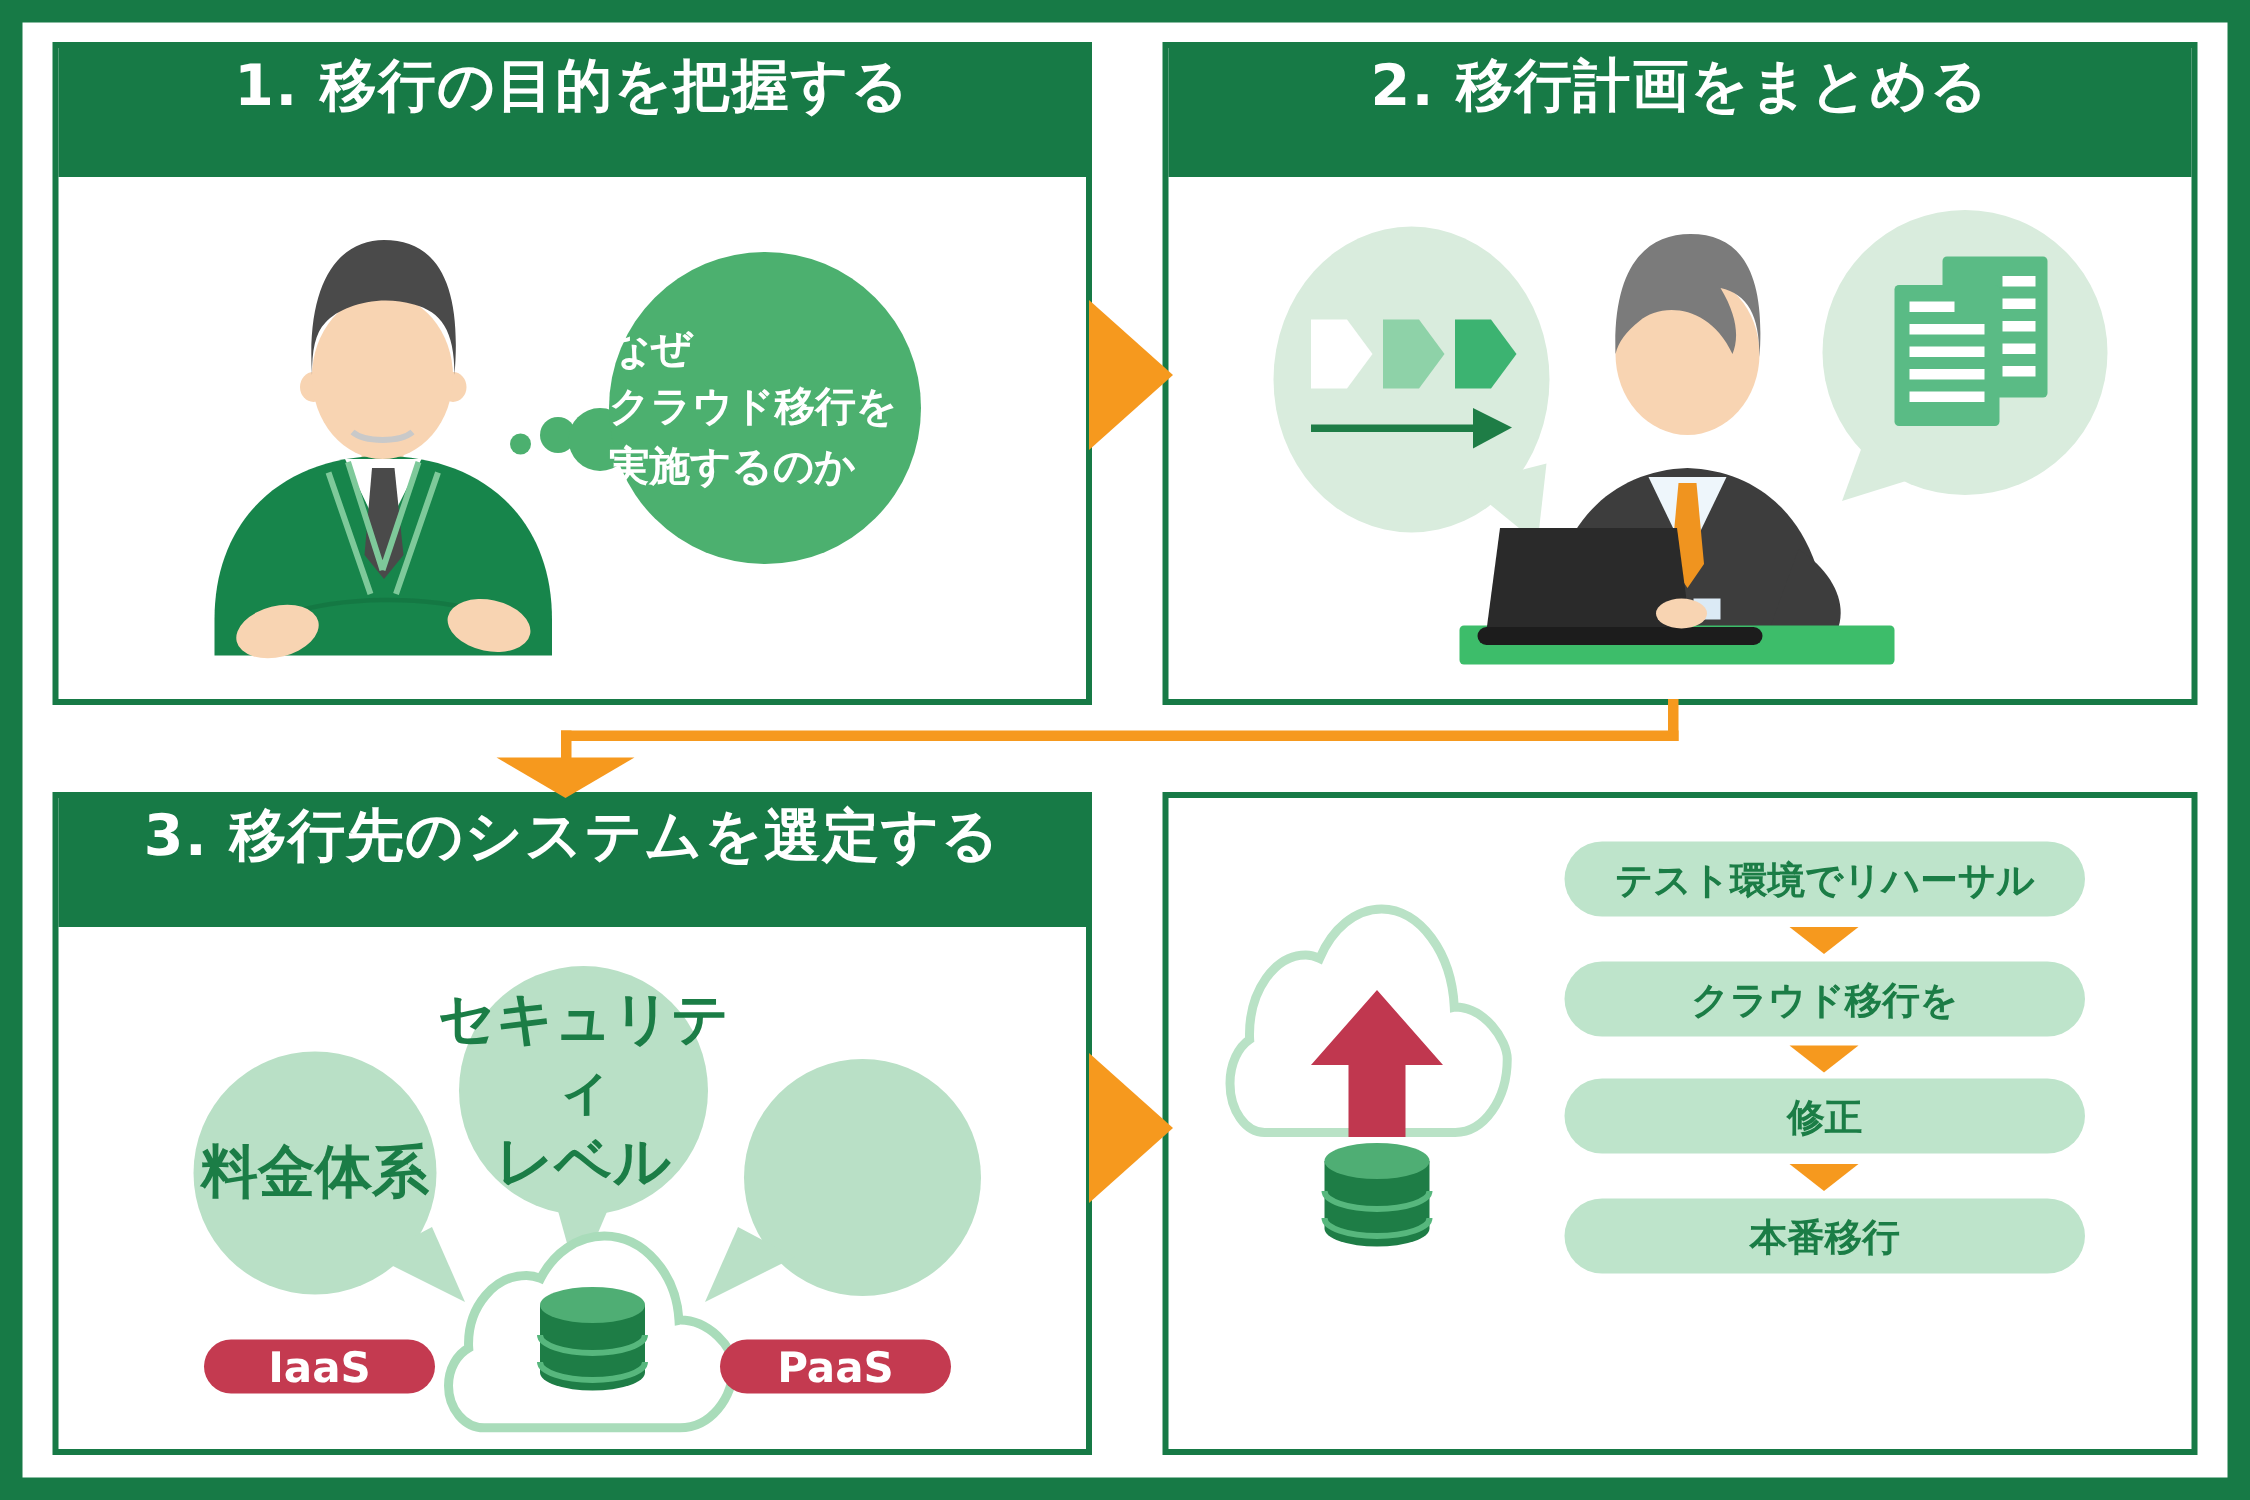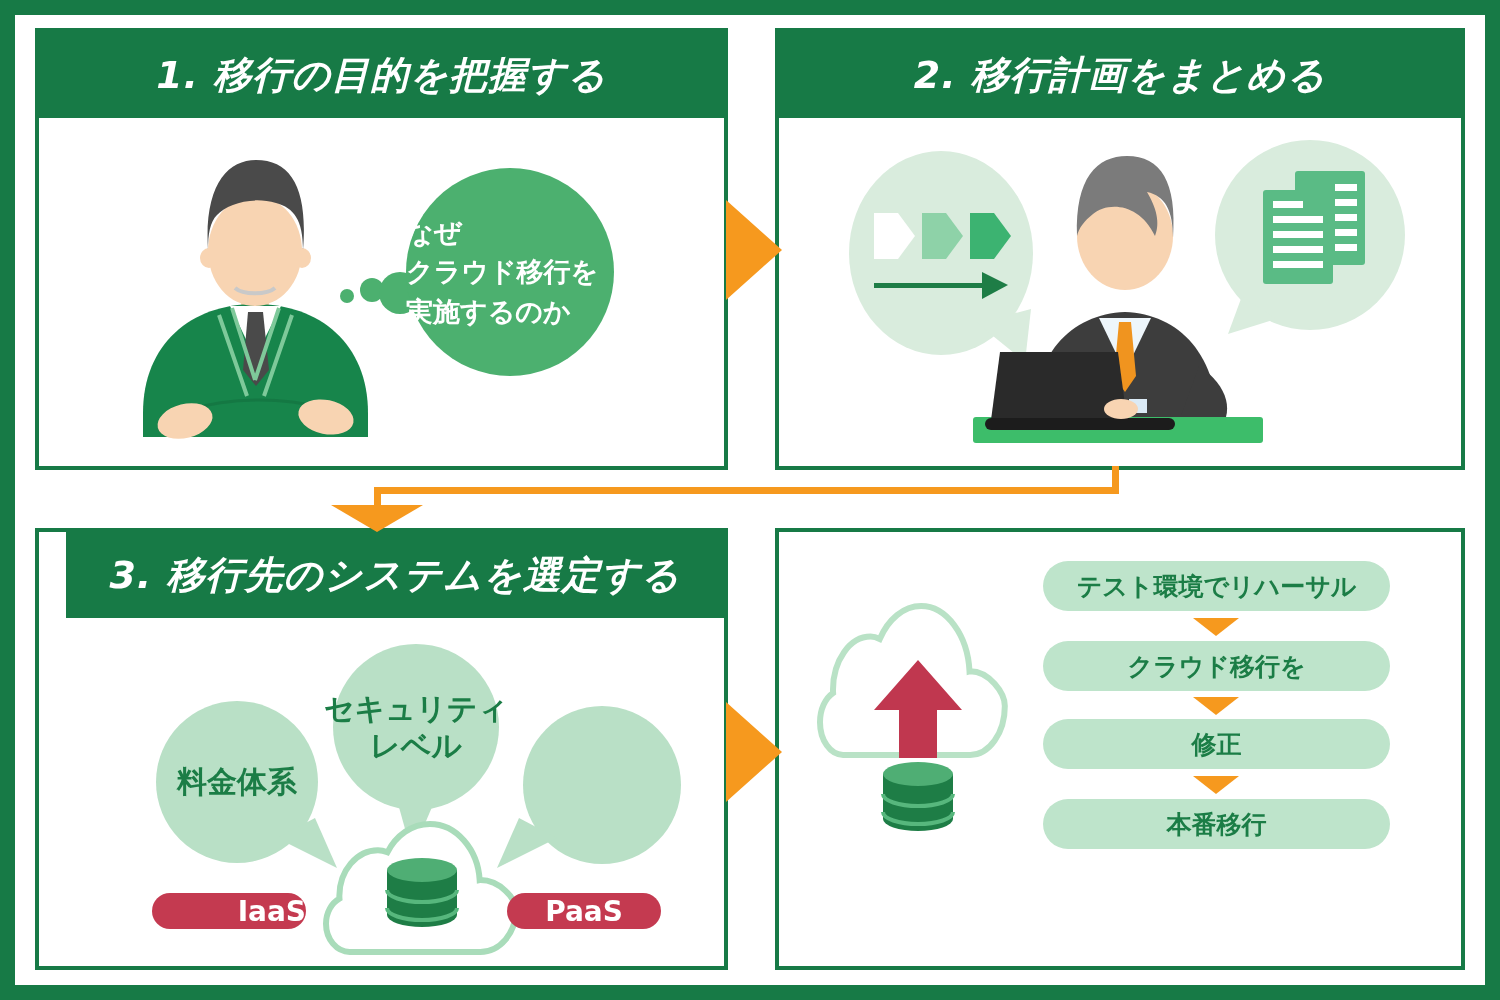--- a/index.html
+++ b/index.html
@@ -9,37 +9,37 @@
     -webkit-font-smoothing:antialiased;
   }
   .frame{
     position:absolute;left:0;top:0;width:1500px;height:1000px;
     border:15px solid #177a46;box-sizing:border-box;background:#ffffff;
   }
   .panel{
     position:absolute;background:#ffffff;border:4px solid #177a46;box-sizing:border-box;
   }
   .panel-header{
-    height:86px;background:#177a46;display:flex;align-items:center;justify-content:center;font-style:italic;
+    height:86px;background:#177a46;display:flex;align-items:flex-start;justify-content:center;
   }
   .panel-header span{
     color:#ffffff;font-size:38px;font-weight:bold;letter-spacing:1px;white-space:nowrap;
   }
   .panel-body{position:relative;width:100%;height:348px;overflow:hidden;}
   .abs{position:absolute;}
   svg{display:block;}
   
   .otri-r{width:0;height:0;border-top:50px solid transparent;border-bottom:50px solid transparent;border-left:56px solid #f6991e;}
   .oline{background:#f6991e;}
   .otri-d{width:0;height:0;border-left:46px solid transparent;border-right:46px solid transparent;border-top:27px solid #f6991e;}
   
   .bubble-text{display:flex;flex-direction:column;align-items:flex-start;justify-content:center;
     color:#ffffff;font-weight:bold;font-size:27px;line-height:1.45;text-align:center;}
   .crit-text{display:flex;flex-direction:column;align-items:center;justify-content:center;
-    color:#1b7d46;font-weight:bold;font-size:30px;line-height:1.25;text-align:center;}
+    color:#1b7d46;font-weight:bold;font-size:38px;line-height:1.25;text-align:center;}
   .tag-pill{display:flex;align-items:center;justify-content:center;background:#c43a50;
     border-radius:18px;color:#ffffff;font-weight:bold;font-size:28px;}
   .flow-pill{display:flex;align-items:center;justify-content:center;background:#bee4cb;
     border-radius:25px;color:#1b7d46;font-weight:bold;font-size:25px;text-align:center;}
   .flow-tri{width:0;height:0;border-left:23px solid transparent;border-right:23px solid transparent;border-top:18px solid #f6991e;}
 </style>
 </head>
 <body>
 
 <div class="frame"></div>
@@ -127,21 +127,21 @@
         <rect x="194" y="299" width="290" height="26" rx="3" fill="#3dbd6a"></rect>
         <polygon points="221,234 339,234 348,302 212,302" fill="#2a2a2a"></polygon>
         <rect x="206" y="300" width="190" height="12" rx="6" fill="#1c1c1c"></rect>
         <rect x="350" y="281" width="18" height="14" fill="#dbeaf5"></rect>
         <ellipse cx="342" cy="291" rx="17" ry="10" fill="#f8d4b2"></ellipse>
       </g>
     </svg>
   </div>
 </div>
 
-<div class="panel" style="left:35px;top:528px;width:693px;height:442px;padding-left:27px;">
+<div class="panel" style="left:35px;top:528px;width:693px;height:442px;">
   <div class="panel-header">
     <span>3. 移行先のシステムを選定する</span>
   </div>
   <div class="panel-body">
     <svg class="abs" style="left:0;top:0;" width="685" height="348" viewBox="0 0 685 348">
 
       <g>
         <circle cx="171" cy="164" r="81" fill="#b9e0c6"></circle>
         <polygon points="211,220 249,200 271,250" fill="#b9e0c6"></polygon>
       </g>
@@ -164,21 +164,21 @@
         <ellipse cx="35" cy="12" rx="35" ry="12" fill="#4fae74"></ellipse>
       </g>
     </svg>
     <div class="crit-text abs" style="left:81px;top:134px;width:180px;height:60px;">
       <span>料金体系</span>
     </div>
     <div class="crit-text abs" style="left:250px;top:69px;width:200px;height:80px;">
       <span>セキュリティ</span>
       <span>レベル</span>
     </div>
-    <div class="tag-pill abs" style="left:86px;top:275px;width:154px;height:36px;justify-content:flex-end;">
+    <div class="tag-pill abs" style="left:97px;top:275px;width:154px;height:36px;">
       <span>IaaS</span>
     </div>
     <div class="tag-pill abs" style="left:441px;top:275px;width:154px;height:36px;">
       <span>PaaS</span>
     </div>
   </div>
 </div>
 
 <div class="panel" style="left:775px;top:528px;width:690px;height:442px;">
   <div class="panel-body">

